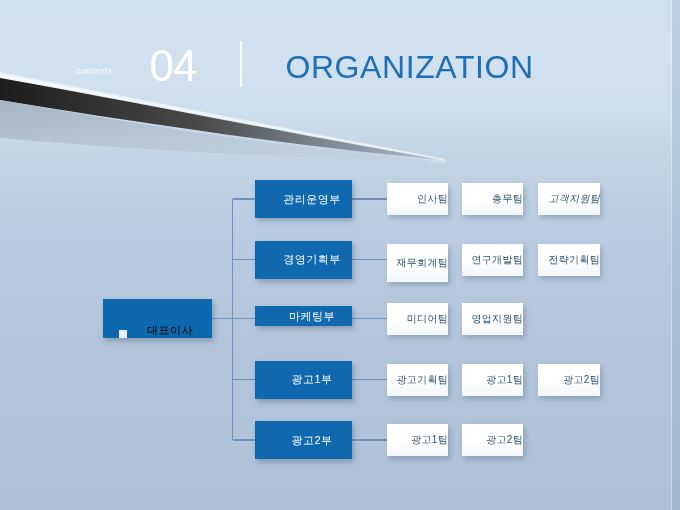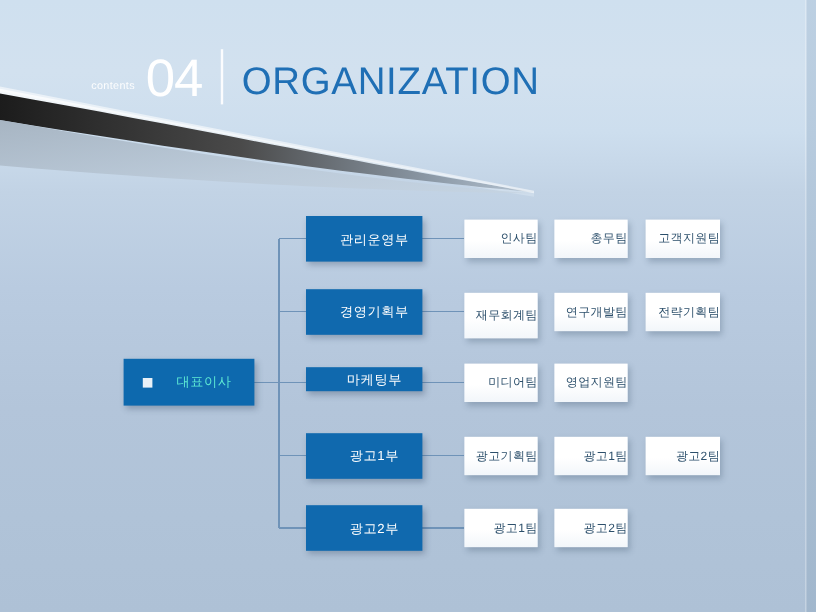--- a/index.html
+++ b/index.html
@@ -55,20 +55,21 @@
 
   
   #header {
     position: absolute;
     left: 0;
     top: 32px;
     width: 680px;
     height: 56px;
     display: flex;
     align-items: flex-end;
+    gap: 28px;
   }
   #contents-label {
     color: #ffffff;
     font-size: 9px;
     letter-spacing: .3px;
     margin-left: 76px;
     margin-bottom: 12px;
     opacity: .95;
   }
   #chapter-number {
@@ -113,23 +114,24 @@
   .node {
     position: absolute;
     box-sizing: border-box;
     display: flex;
     align-items: center;
     justify-content: center;
   }
 
   .node-root {
     background: #0d69ae;
-    color: #5eead4;
+    color: #000000;
     box-shadow: 2px 3px 5px rgba(40,60,85,.30);
     justify-content: flex-start;
+    align-items: flex-end;
   }
   .root-bullet {
     width: 8px;
     height: 8px;
     background: #e8f1f8;
     margin-left: 16px;
   }
   .root-label {
     font-size: 11px;
     margin-left: 20px;
@@ -240,21 +242,21 @@
     <div class="node node-dept" style="left:255px; top:421px; width:97px; height:38px;">
       <span>광고2부</span>
     </div>
 
     <div class="node node-team" style="left:387px; top:183px; width:61px; height:32px;">
       <span>인사팀</span>
     </div>
     <div class="node node-team" style="left:462px; top:183px; width:61px; height:32px;">
       <span>총무팀</span>
     </div>
-    <div class="node node-team" style="left:538px; top:183px; width:62px; height:32px;">
+    <div class="node node-team" style="left:538px; top:183px; width:62px; height:32px;font-style:italic;">
       <span>고객지원팀</span>
     </div>
 
     <div class="node node-team" style="left:387px; top:243.5px; width:61px; height:38px;">
       <span>재무회계팀</span>
     </div>
     <div class="node node-team" style="left:462px; top:243.5px; width:61px; height:32px;">
       <span>연구개발팀</span>
     </div>
     <div class="node node-team" style="left:538px; top:243.5px; width:62px; height:32px;">

